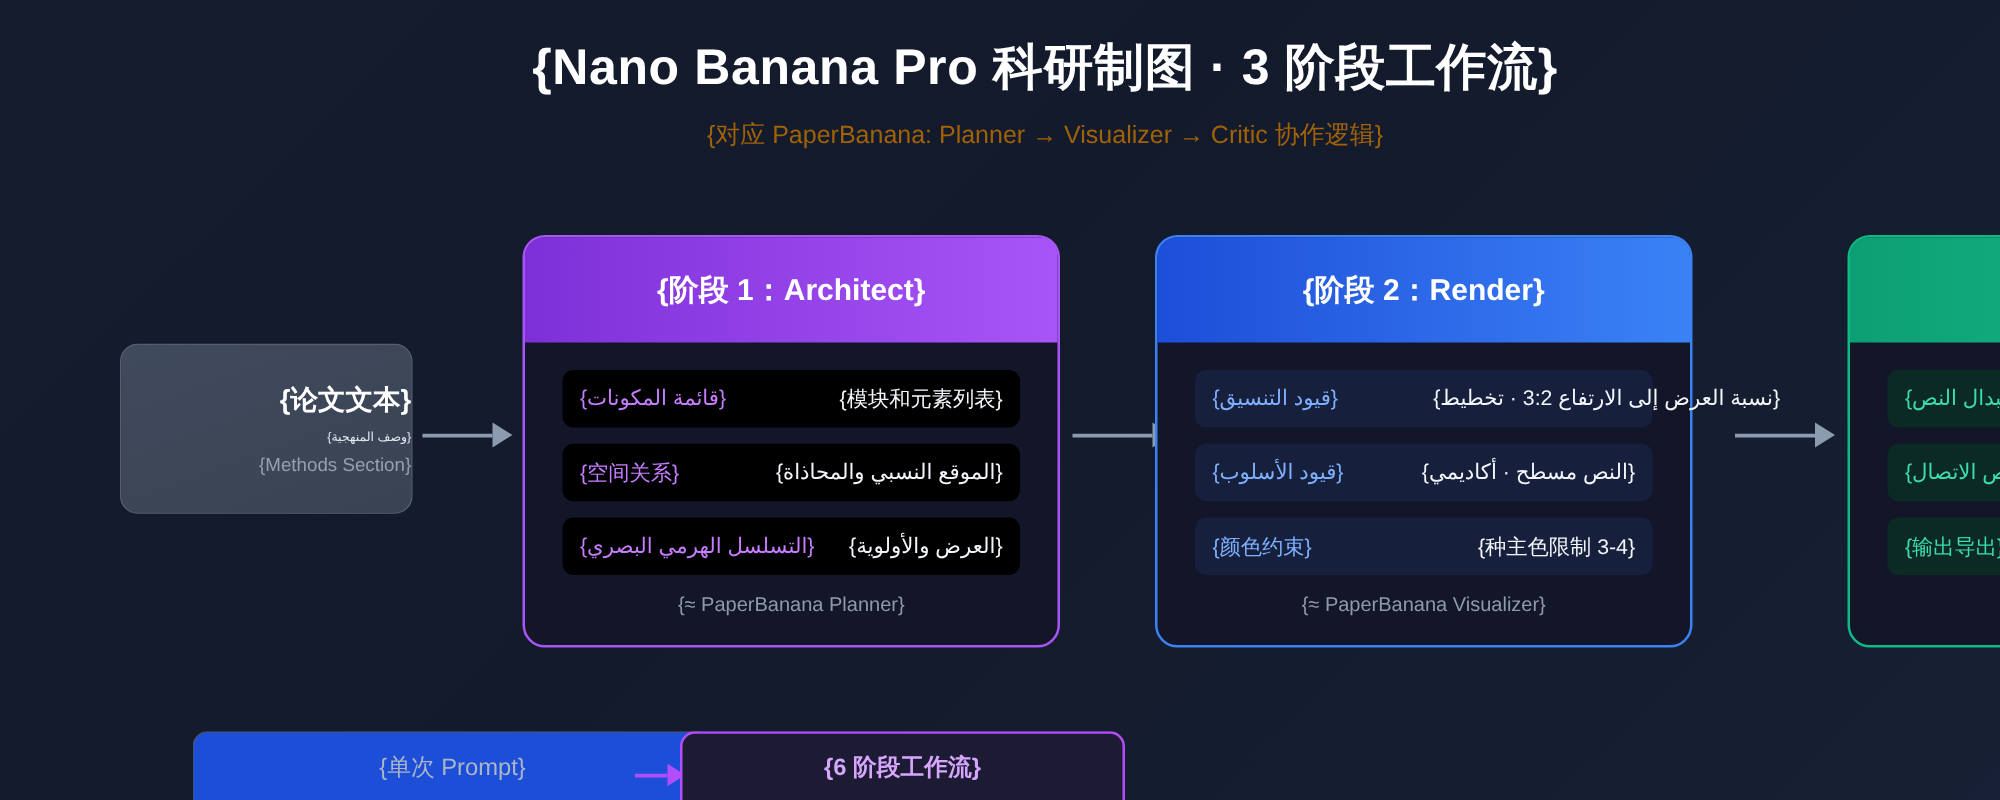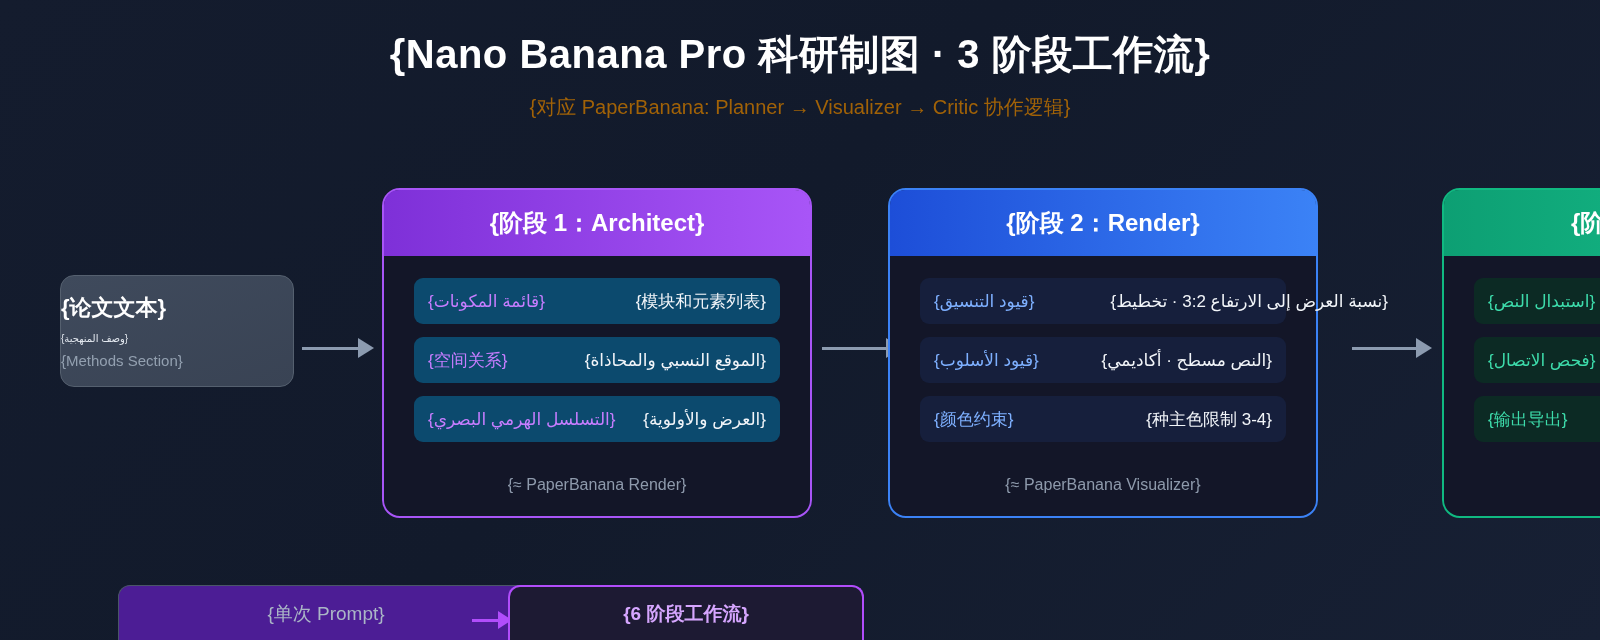--- a/index.html
+++ b/index.html
@@ -13,20 +13,21 @@
     overflow: hidden;
     position: relative;
     font-family: "Liberation Sans", "DejaVu Sans", sans-serif;
     background: linear-gradient(135deg, #141c2e 0%, #121a2b 45%, #172034 100%);
   }
 
   .canvas {
     position: absolute;
     inset: 0;
     overflow: hidden;
+    margin-left: 36px;
   }
 
   
   .header {
     position: absolute;
     top: 0;
     left: 0;
     width: 1600px;
     text-align: center;
     padding-top: 30px;
@@ -44,27 +45,27 @@
     color: #a16207;
     font-weight: normal;
   }
 
   
   .input-node {
     position: absolute;
     left: 60px;
     top: 275px;
     width: 234px;
-    height: 112px;
+    height: 136px;
     border-radius: 14px;
     background: linear-gradient(160deg, #3f4a5c 0%, #394354 100%);
     border: 1px solid #55606f;
     display: flex;
     flex-direction: column;
-    align-items: flex-start;
+    align-items: flex-end;
     justify-content: center;
     box-sizing: border-box;
   }
   .input-title {
     font-size: 22px;
     font-weight: bold;
     color: #ffffff;
     margin-bottom: 10px;
   }
   .input-sub {
@@ -111,21 +112,21 @@
     box-sizing: border-box;
     background: #131628;
     border: 2px solid #a855f7;
     overflow: visible;
   }
   #stage-1 { left: 382px; border-color: #a855f7; }
   #stage-2 { left: 888px; border-color: #3b82f6; }
   #stage-3 { left: 1442px; border-color: #10b981; }
 
   .stage-head {
-    height: 66px;
+    height: 84px;
     border-radius: 15px 15px 0 0;
     display: flex;
     align-items: center;
     justify-content: center;
     font-size: 24px;
     font-weight: bold;
     color: #ffffff;
     white-space: nowrap;
   }
   #stage-1 .stage-head { background: linear-gradient(90deg, #7e30d8 0%, #a855f7 100%); }
@@ -139,21 +140,21 @@
     height: 46px;
     border-radius: 9px;
     display: flex;
     align-items: center;
     justify-content: space-between;
     padding: 0 14px;
     margin-bottom: 13px;
     box-sizing: border-box;
     white-space: nowrap;
   }
-  #stage-1 .row { background: #0c4a6e; }
+  #stage-1 .row { background: #000000; }
   #stage-2 .row { background: #161f3c; }
   #stage-3 .row { background: #0c2a24; }
 
   .row-label {
     font-size: 17px;
     direction: rtl;
     flex: none;
   }
   #stage-1 .row-label { color: #c77dff; }
   #stage-2 .row-label { color: #7eb0ff; }
@@ -193,21 +194,21 @@
     border-radius: 12px 12px 0 0;
     box-sizing: border-box;
     display: flex;
     align-items: center;
     justify-content: center;
     font-size: 19px;
   }
   #compare-before {
     left: 118px;
     width: 416px;
-    background: #4c1d95;
+    background: #1d4ed8;
     border: 1px solid #4a5568;
     border-bottom: none;
     color: #aab6c6;
   }
   #compare-after {
     left: 508px;
     width: 356px;
     background: #1d1a33;
     border: 2px solid #b14dfb;
     border-bottom: none;
@@ -266,21 +267,21 @@
       </div>
       <div class="row">
         <span class="row-label">{空间关系}</span>
         <span class="row-value">{الموقع النسبي والمحاذاة}</span>
       </div>
       <div class="row">
         <span class="row-label">{التسلسل الهرمي البصري}</span>
         <span class="row-value">{العرض والأولوية}</span>
       </div>
     </div>
-    <div class="stage-foot">{≈ PaperBanana Render}</div>
+    <div class="stage-foot">{≈ PaperBanana Planner}</div>
   </div>
 
   <div class="arrow" id="arrow-2">
     <div class="shaft"></div>
     <div class="head"></div>
   </div>
 
   <div class="stage" id="stage-2">
     <div class="stage-head">{阶段 2：Render}</div>
     <div class="stage-body">

